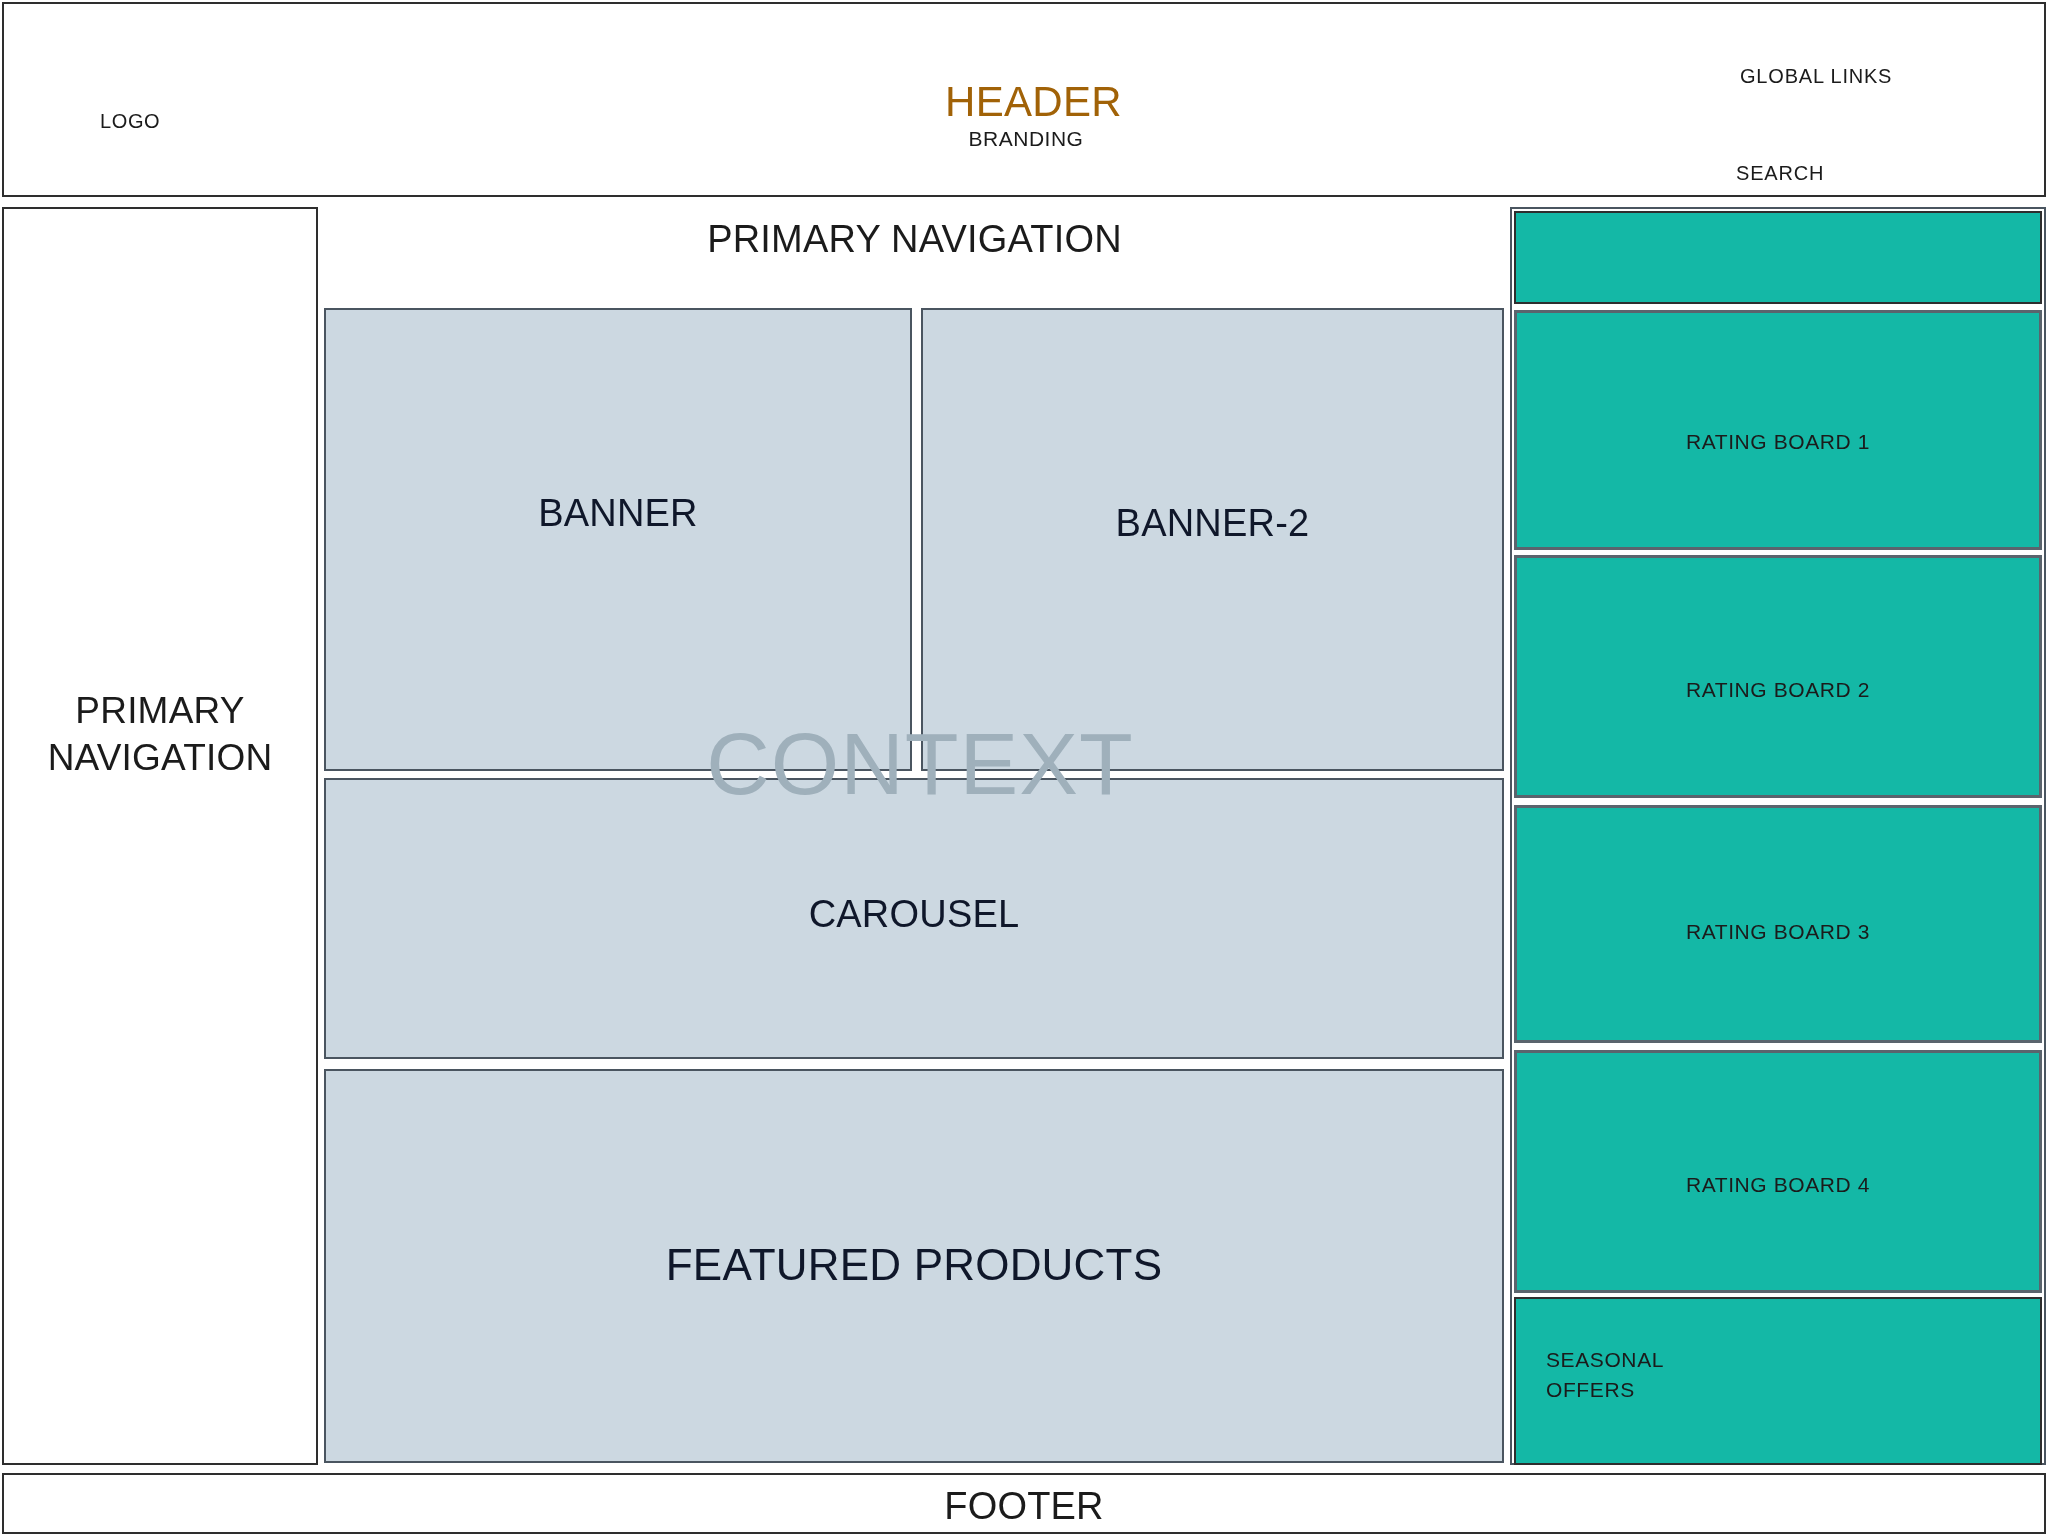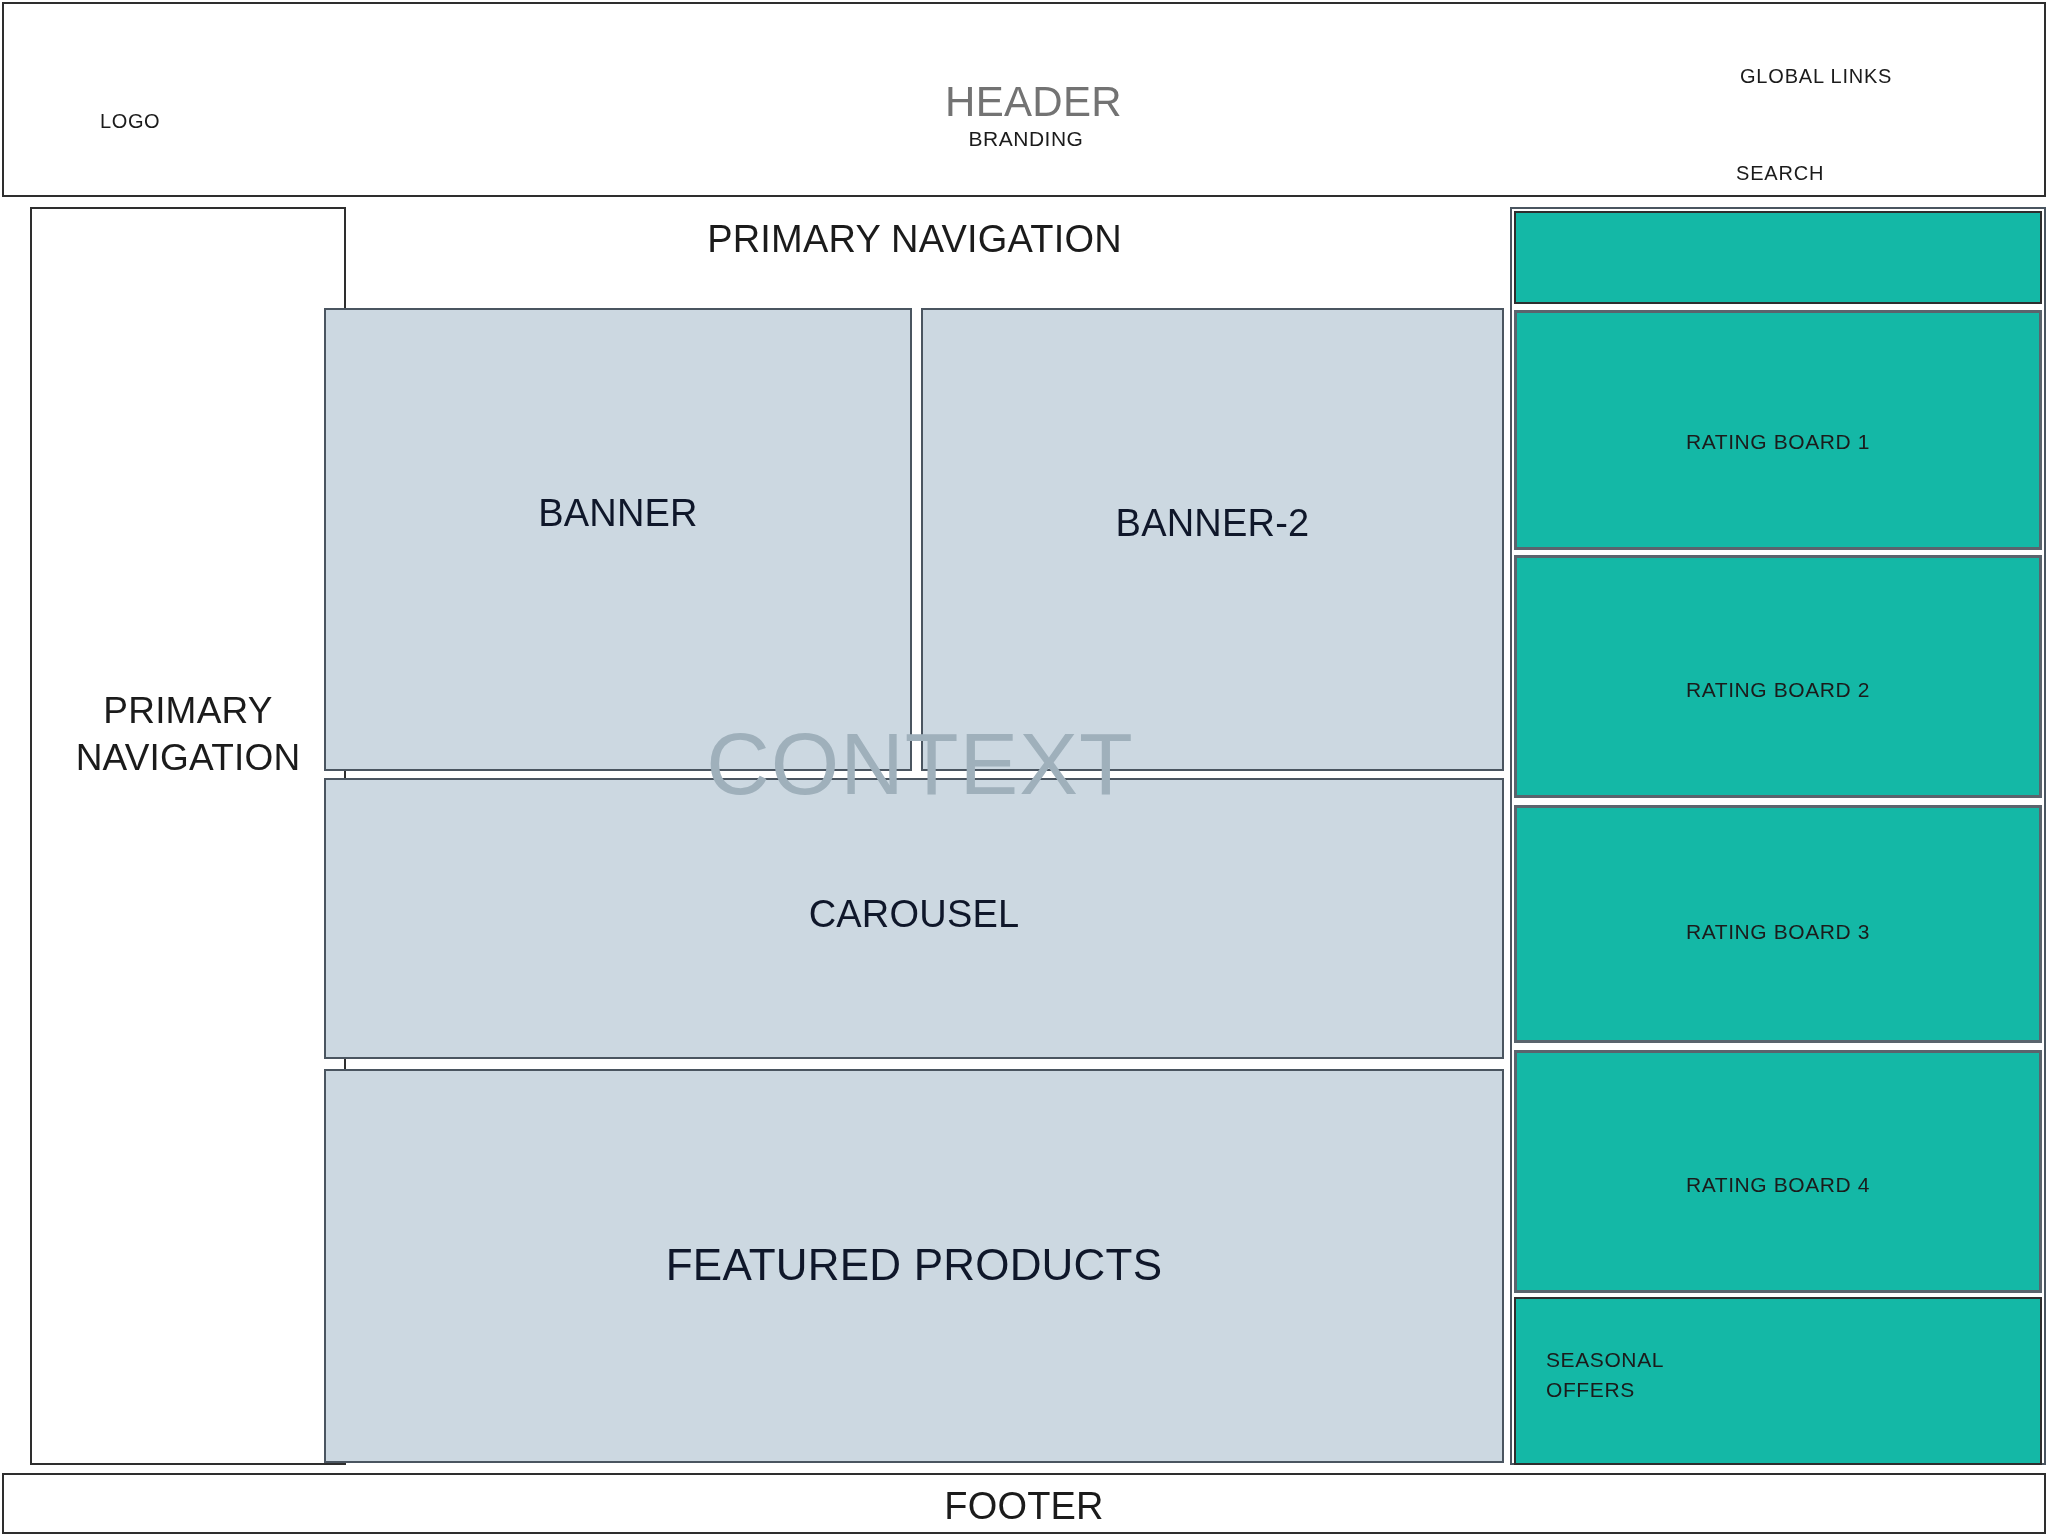--- a/index.html
+++ b/index.html
@@ -52,21 +52,21 @@
   }
   #branding-block {
     position: absolute;
     left: 0;
     top: 76px;
     width: 2044px;
     text-align: center;
   }
   #header-title {
     font-size: 42px;
-    color: #737373;
+    color: #a16207;
     line-height: 1.05;
     letter-spacing: 0.3px;
     padding-left: 15px;
   }
   #branding-sub {
     font-size: 21px;
     color: #1b1b1b;
     letter-spacing: 0.5px;
     margin-top: 3px;
   }
@@ -87,21 +87,20 @@
     letter-spacing: 0.8px;
     color: #1b1b1b;
   }
 
   
   #left-nav {
     left: 2px;
     top: 207px;
     width: 316px;
     height: 1258px;
-    margin-left: 28px;
   }
   #left-nav-label {
     position: absolute;
     left: 0;
     right: 0;
     top: 478px;
     text-align: center;
     font-size: 37px;
     line-height: 1.28;
     color: #1b1b1b;

